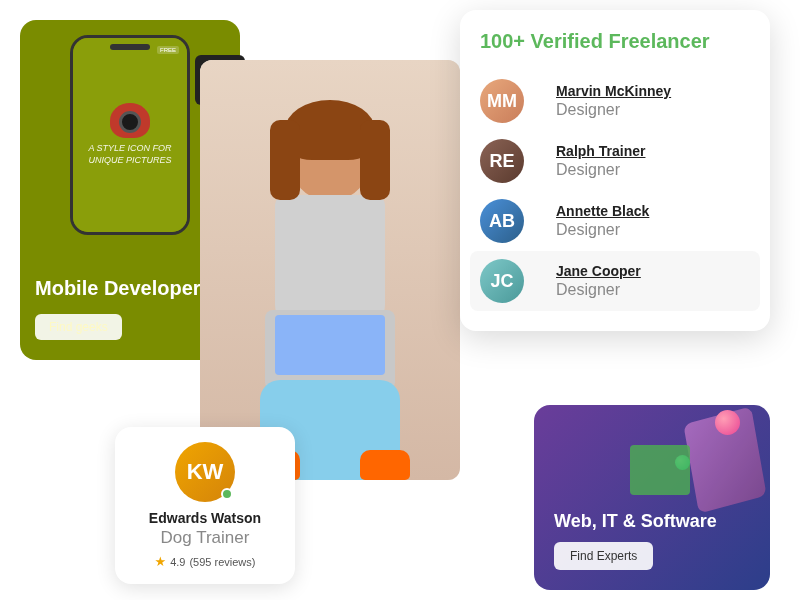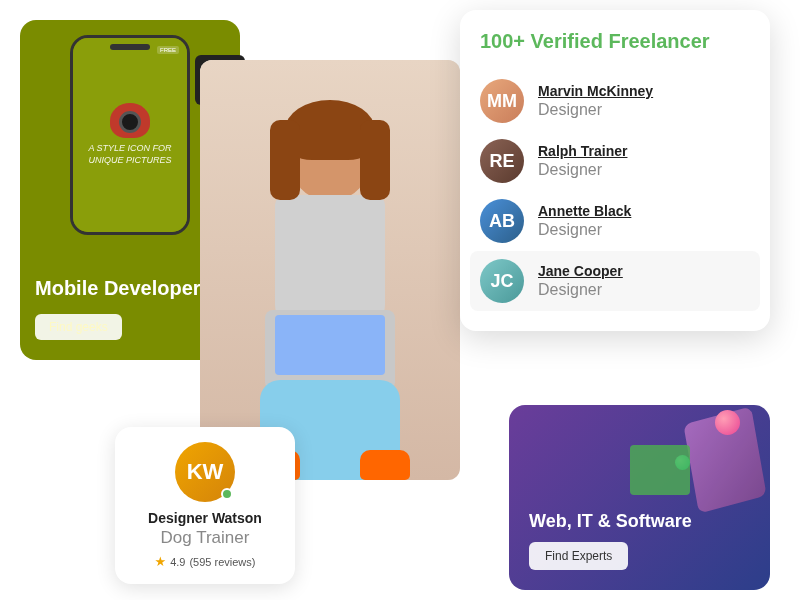--- a/index.html
+++ b/index.html
@@ -134,21 +134,21 @@
       margin-bottom: 18px;
     }
     .freelancer-title span {
       color: #5cb85c;
     }
     .freelancer-item {
       display: flex;
       align-items: center;
       padding: 8px 0;
       border-radius: 8px;
-      gap: 14px;
+      gap: 32px;
     }
     .freelancer-item.active {
       background: #f7f7f7;
       padding: 8px 10px;
       margin: 0 -10px;
     }
     .freelancer-avatar {
       width: 44px;
       height: 44px;
       border-radius: 50%;
@@ -320,21 +320,21 @@
       height: 30px;
       background: #FF6600;
       border-radius: 10px 10px 5px 5px;
     }
 
     
     .web-card {
       position: absolute;
       right: 30px;
       bottom: 10px;
-      width: 261px;
+      width: 236px;
       height: 185px;
       background: linear-gradient(135deg, #6a3d9a, #2c3e8a);
       border-radius: 16px;
       overflow: hidden;
       z-index: 2;
       padding: 20px;
       display: flex;
       flex-direction: column;
       justify-content: flex-end;
     }
@@ -589,20 +589,20 @@
   </div>
   <div class="web-card-title">Web, IT &amp; Software</div>
   <button class="find-experts-btn">Find Experts</button>
 </div>
 
 <div class="profile-card">
   <div class="profile-avatar-wrap">
     <div class="profile-avatar">KW</div>
     <div class="online-dot"></div>
   </div>
-  <div class="profile-name">Designer Watson</div>
+  <div class="profile-name">Edwards Watson</div>
   <div class="profile-role">Dog Trainer</div>
   <div class="profile-stars">
     <span class="star">★</span>
     <span class="rating-text">4.9</span>
     <span class="rating-text">(595 reviews)</span>
   </div>
 </div>
 
 </body></html>

